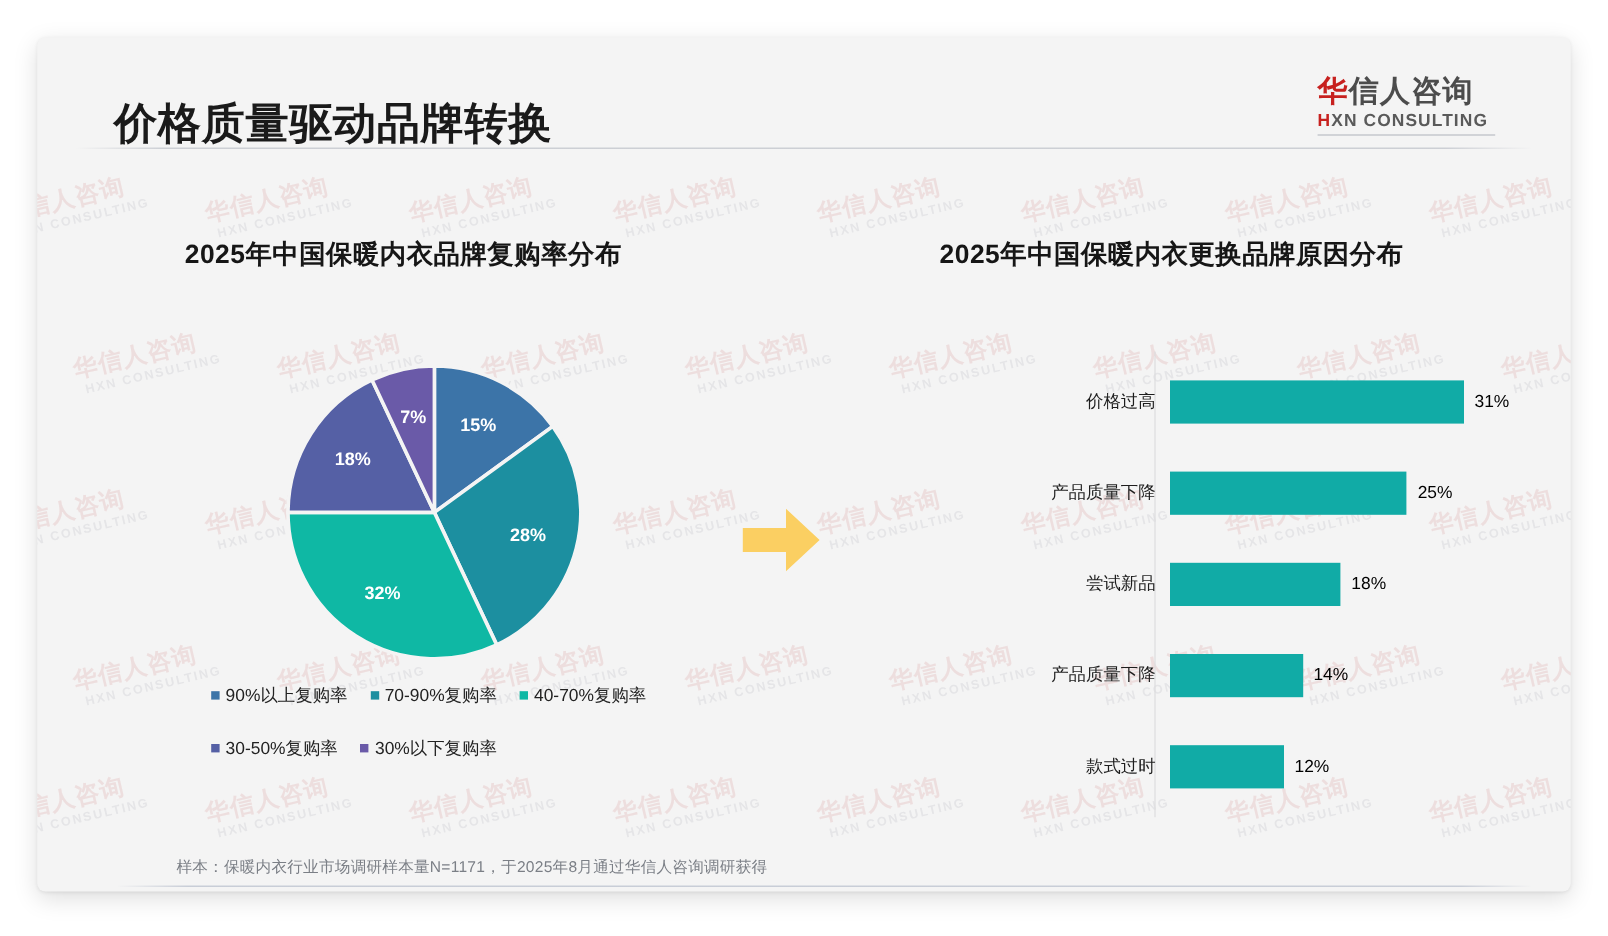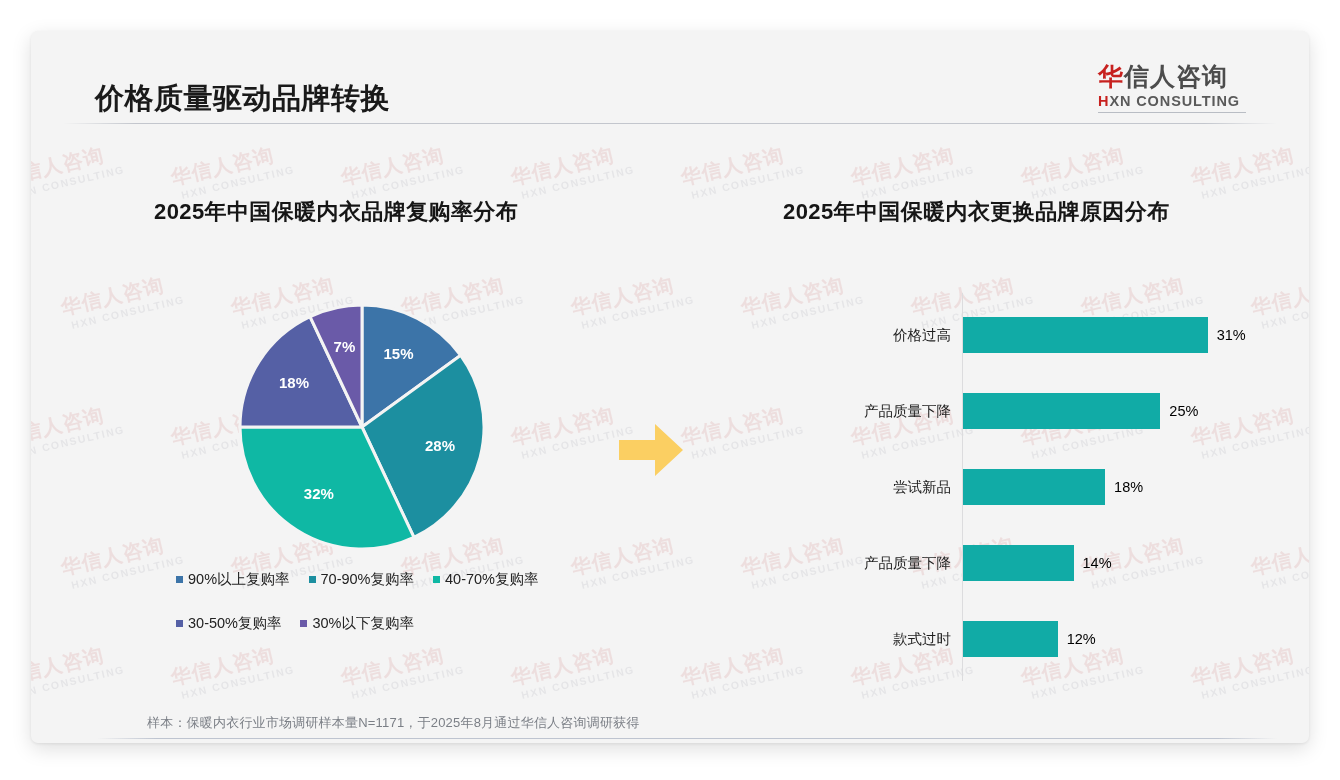--- a/index.html
+++ b/index.html
@@ -60,21 +60,21 @@
     position: absolute;
     left: 0; top: 0;
     width: 100%;
     height: 86px;
     z-index: 5;
   }
   #page-title {
     position: absolute;
     left: 64px;
     top: 48px;
-    font-size: 29px;
+    font-size: 36px;
     font-weight: 700;
     color: #1a1a1a;
     letter-spacing: 0.5px;
   }
   #header-divider {
     position: absolute;
     left: 32px;
     top: 92px;
     width: 1214px;
     height: 1px;
@@ -192,21 +192,21 @@
   #bar-axis {
     position: absolute;
     left: 131px;
     top: 0;
     width: 1px;
     height: 388px;
     background: #dcdcde;
   }
   .bar-row {
     position: absolute;
-    left: 0;
+    left: 12px;
     height: 36px;
     width: 440px;
   }
   .bar-cat {
     position: absolute;
     right: 320px;
     width: 180px;
     text-align: right;
     line-height: 36px;
     font-size: 14.5px;

